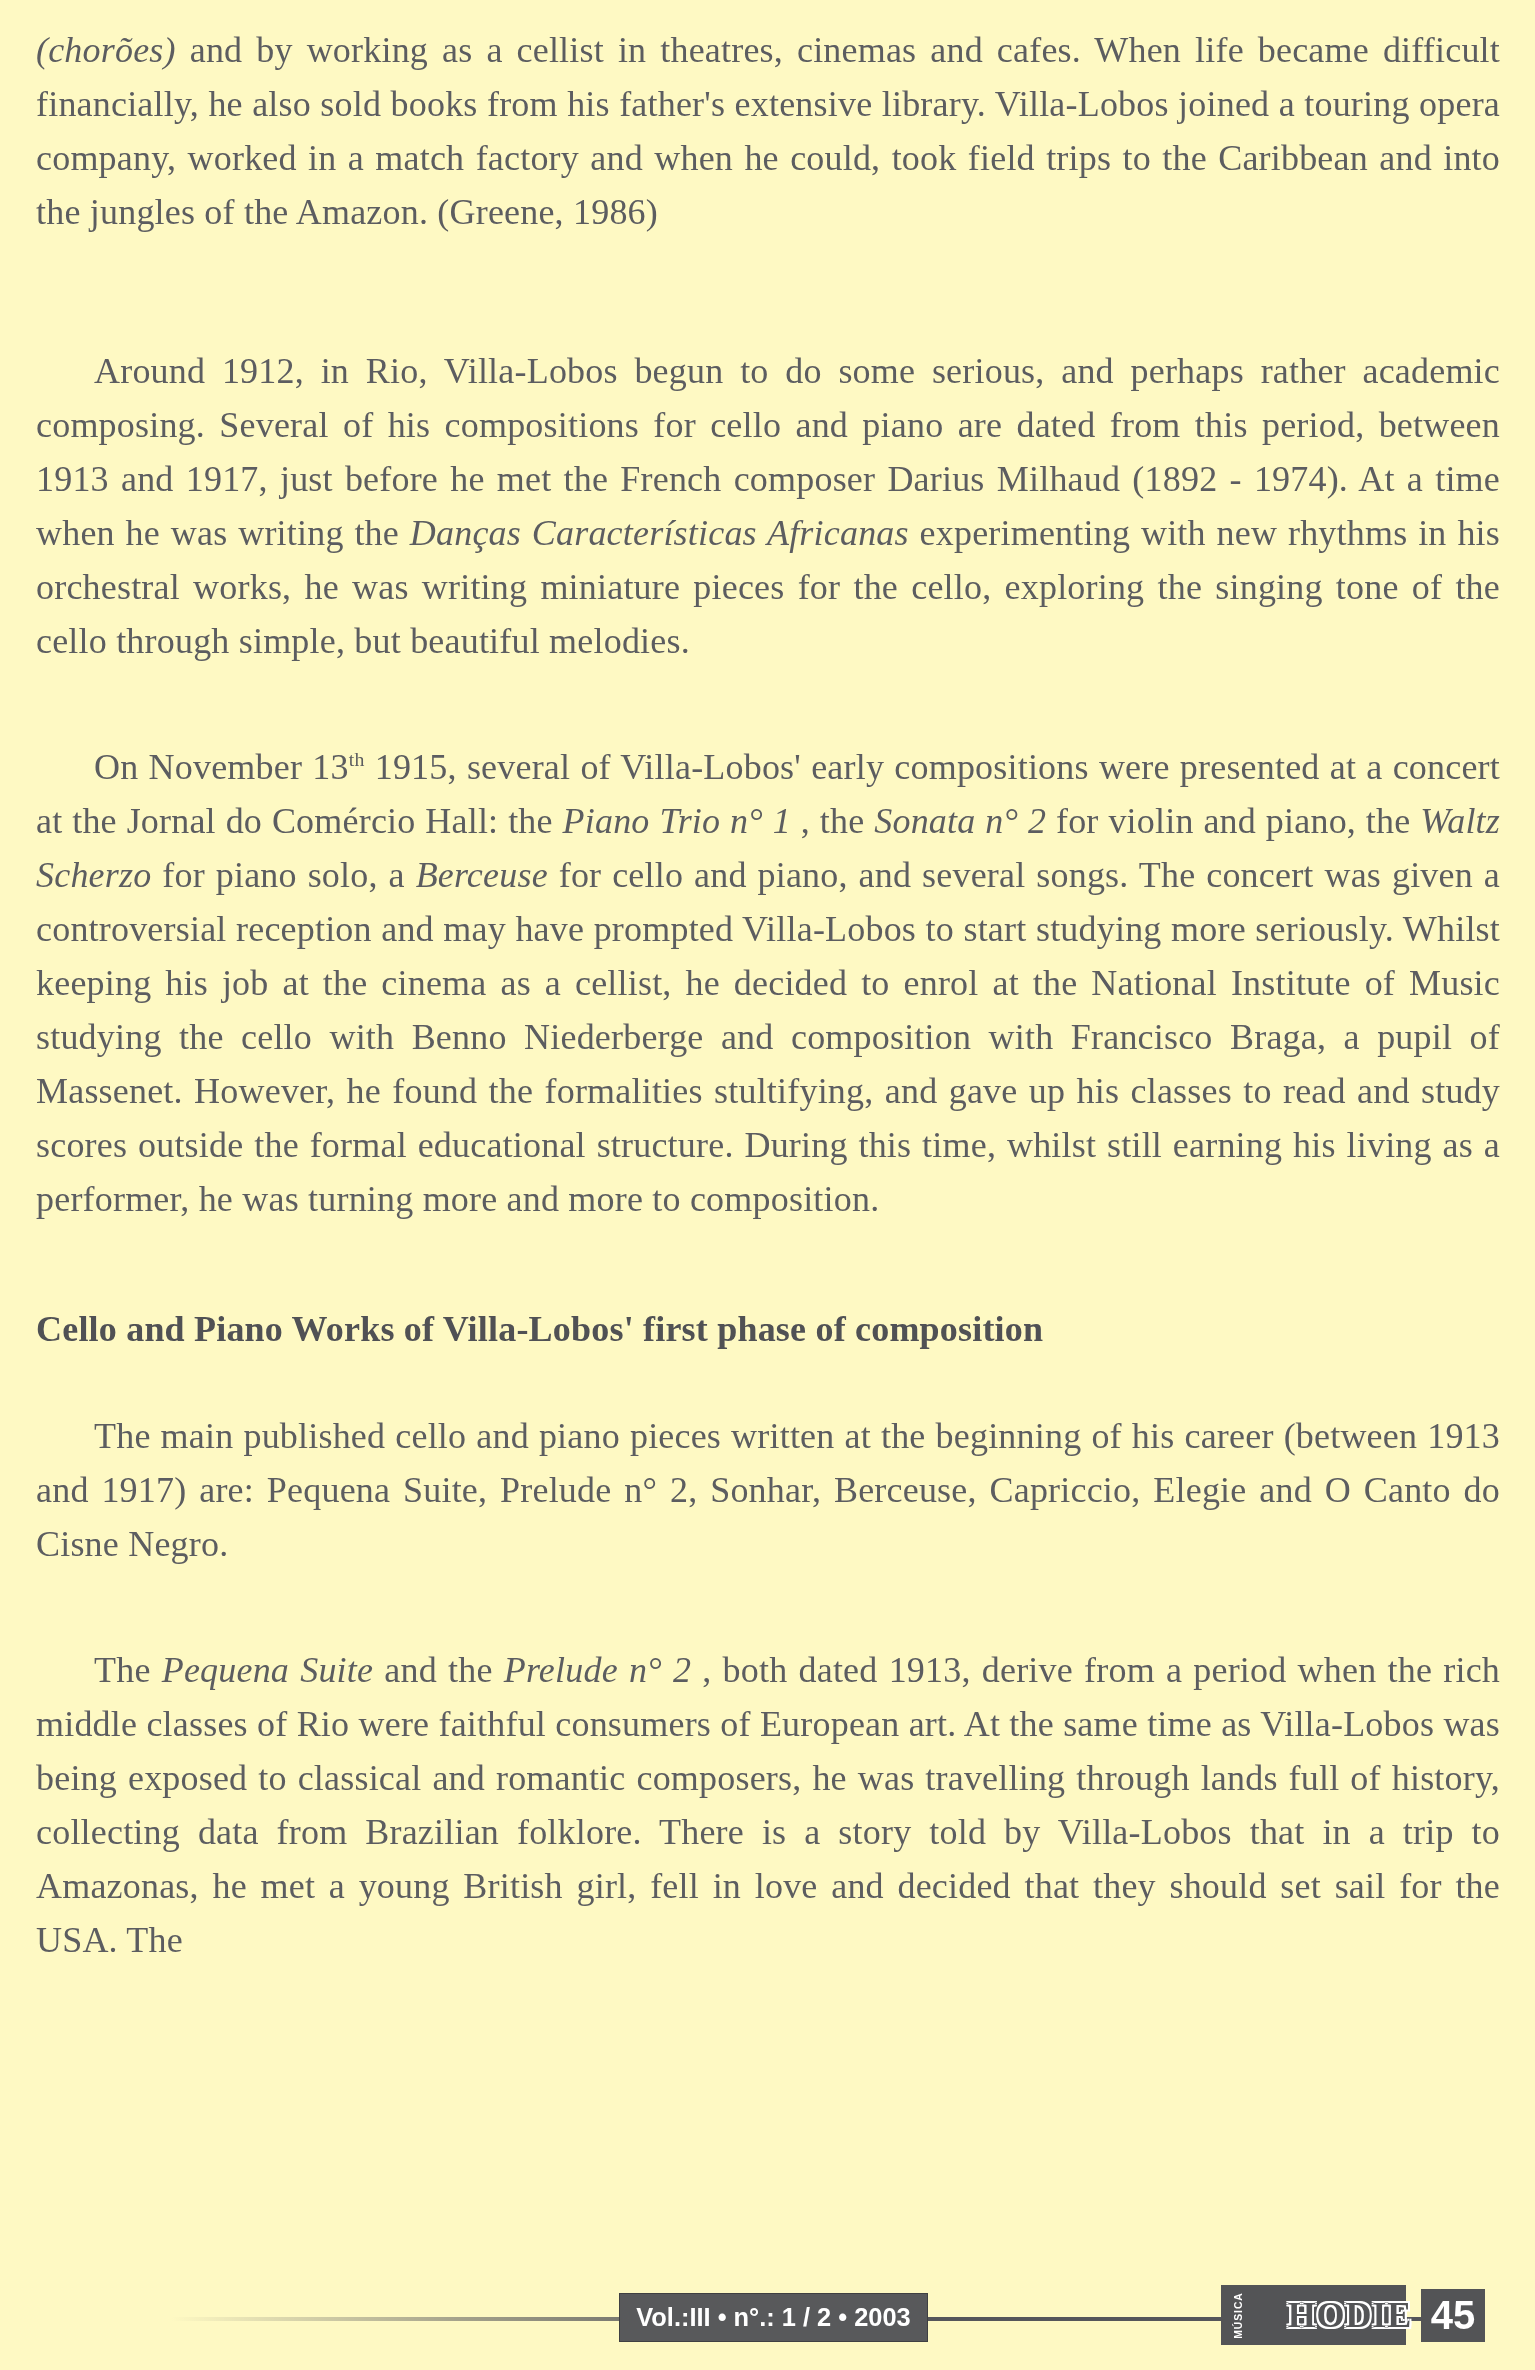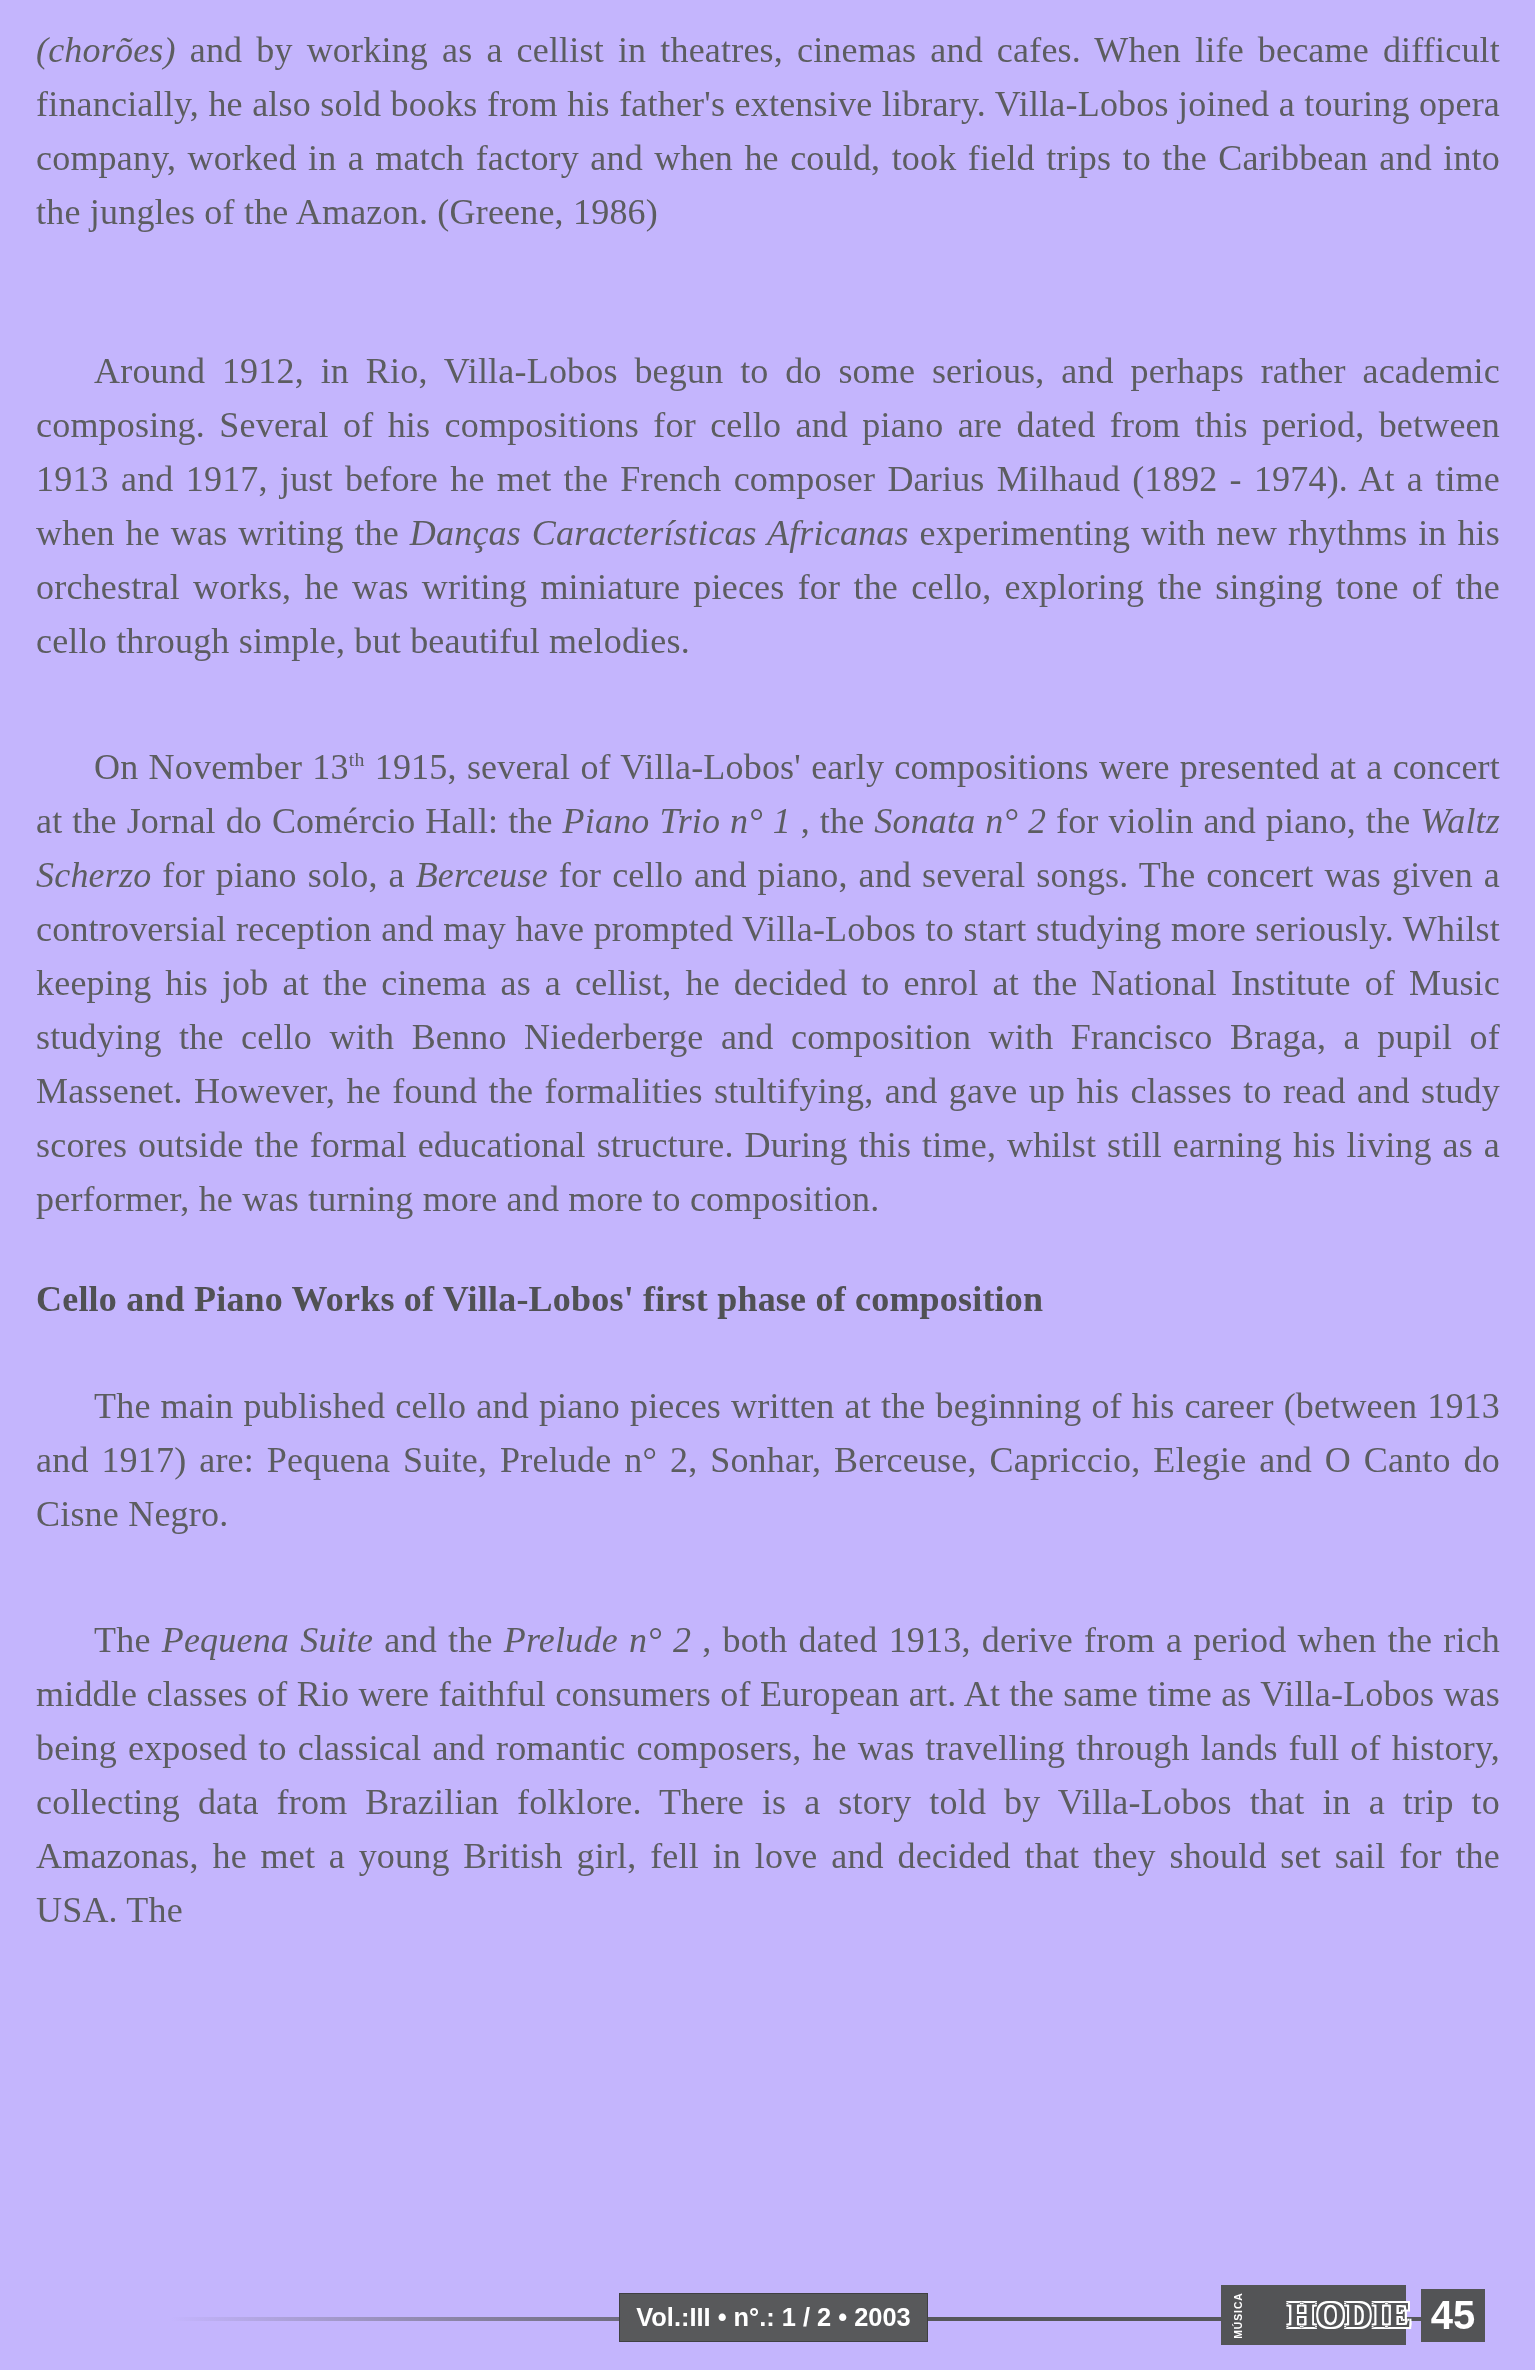--- a/index.html
+++ b/index.html
@@ -4,21 +4,21 @@
 <style>
   html, body {
     margin: 0;
     padding: 0;
     background: #fcfcfb;
   }
   .page {
     position: relative;
     width: 1536px;
     height: 2370px;
-    background: #c4b5fd;
+    background: #fef9c3;
     overflow: hidden;
     font-family: "Liberation Serif", serif;
     color: #5c5d60;
   }
   .content {
     position: absolute;
     top: 0;
     left: 36px;
     right: 36px;
   }
@@ -34,21 +34,21 @@
   .p2 { margin-top: 105px !important; }
   .p3 { margin-top: 72px !important; }
   .p4 { margin-top: 53px !important; }
   .p5 { margin-top: 72px !important; }
   .content sup {
     font-size: 0.55em;
     line-height: 0;
     vertical-align: super;
   }
   h2.section-heading {
-    margin: 46px 0 0 0;
+    margin: 76px 0 0 0;
     font-size: 36px;
     line-height: 54px;
     font-weight: bold;
     color: #505154;
     letter-spacing: 0.2px;
   }
   
   .footer {
     position: absolute;
     left: 16px;

